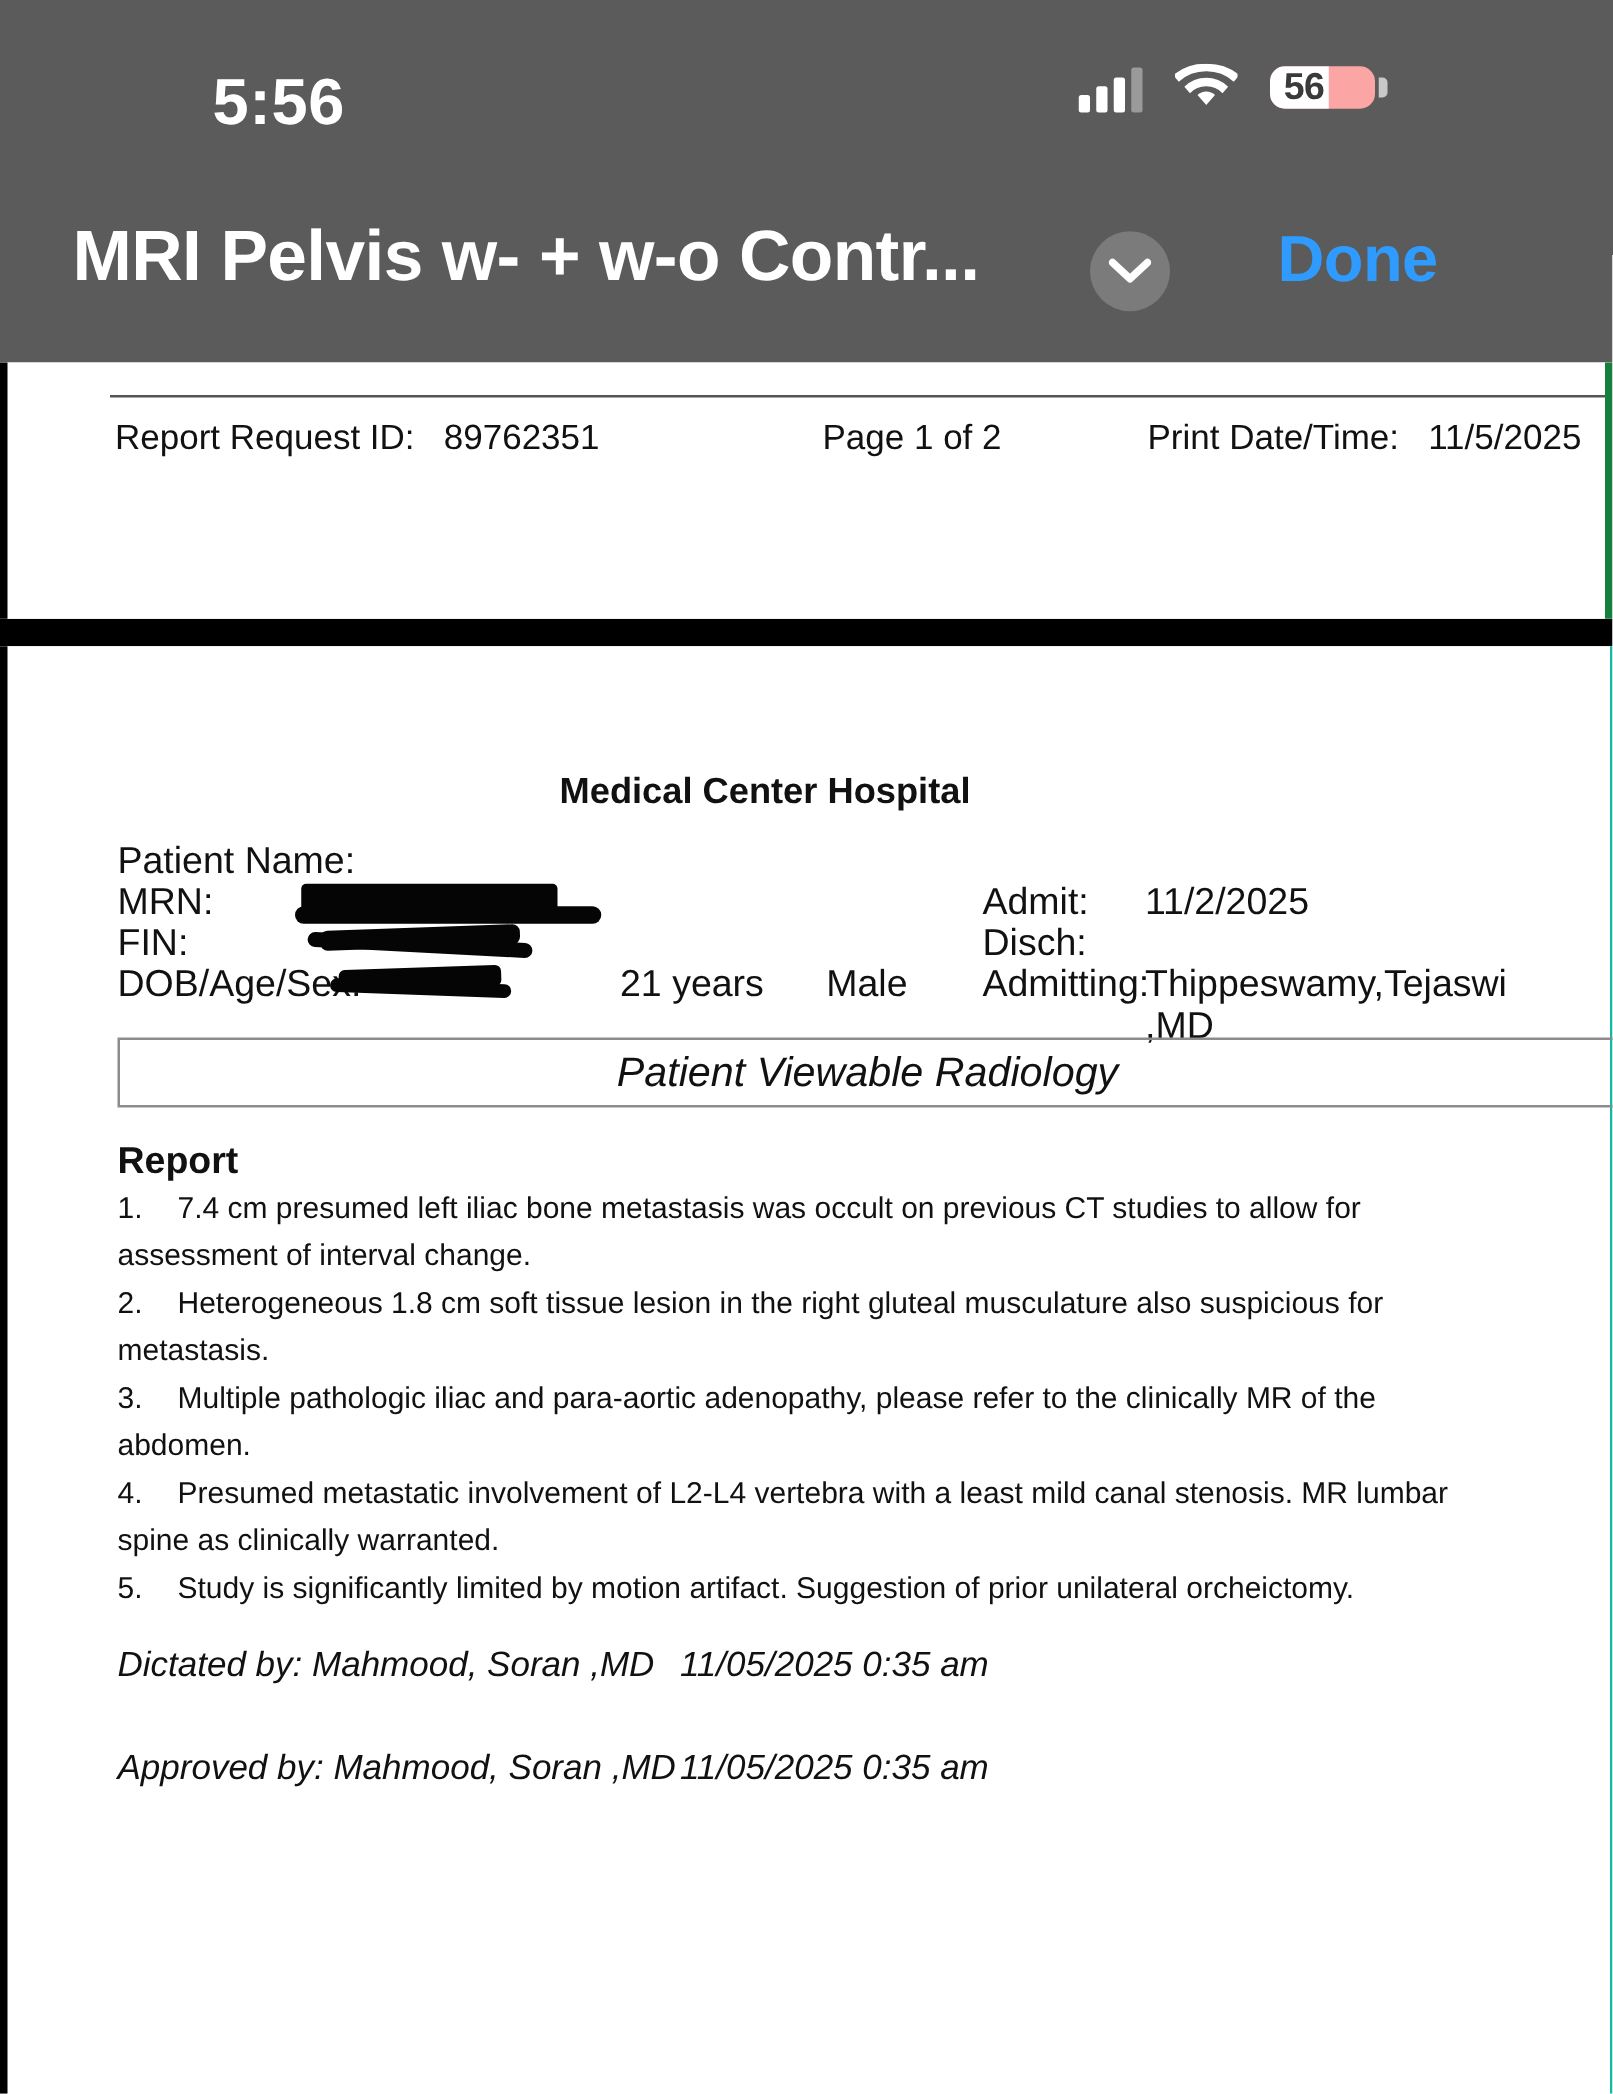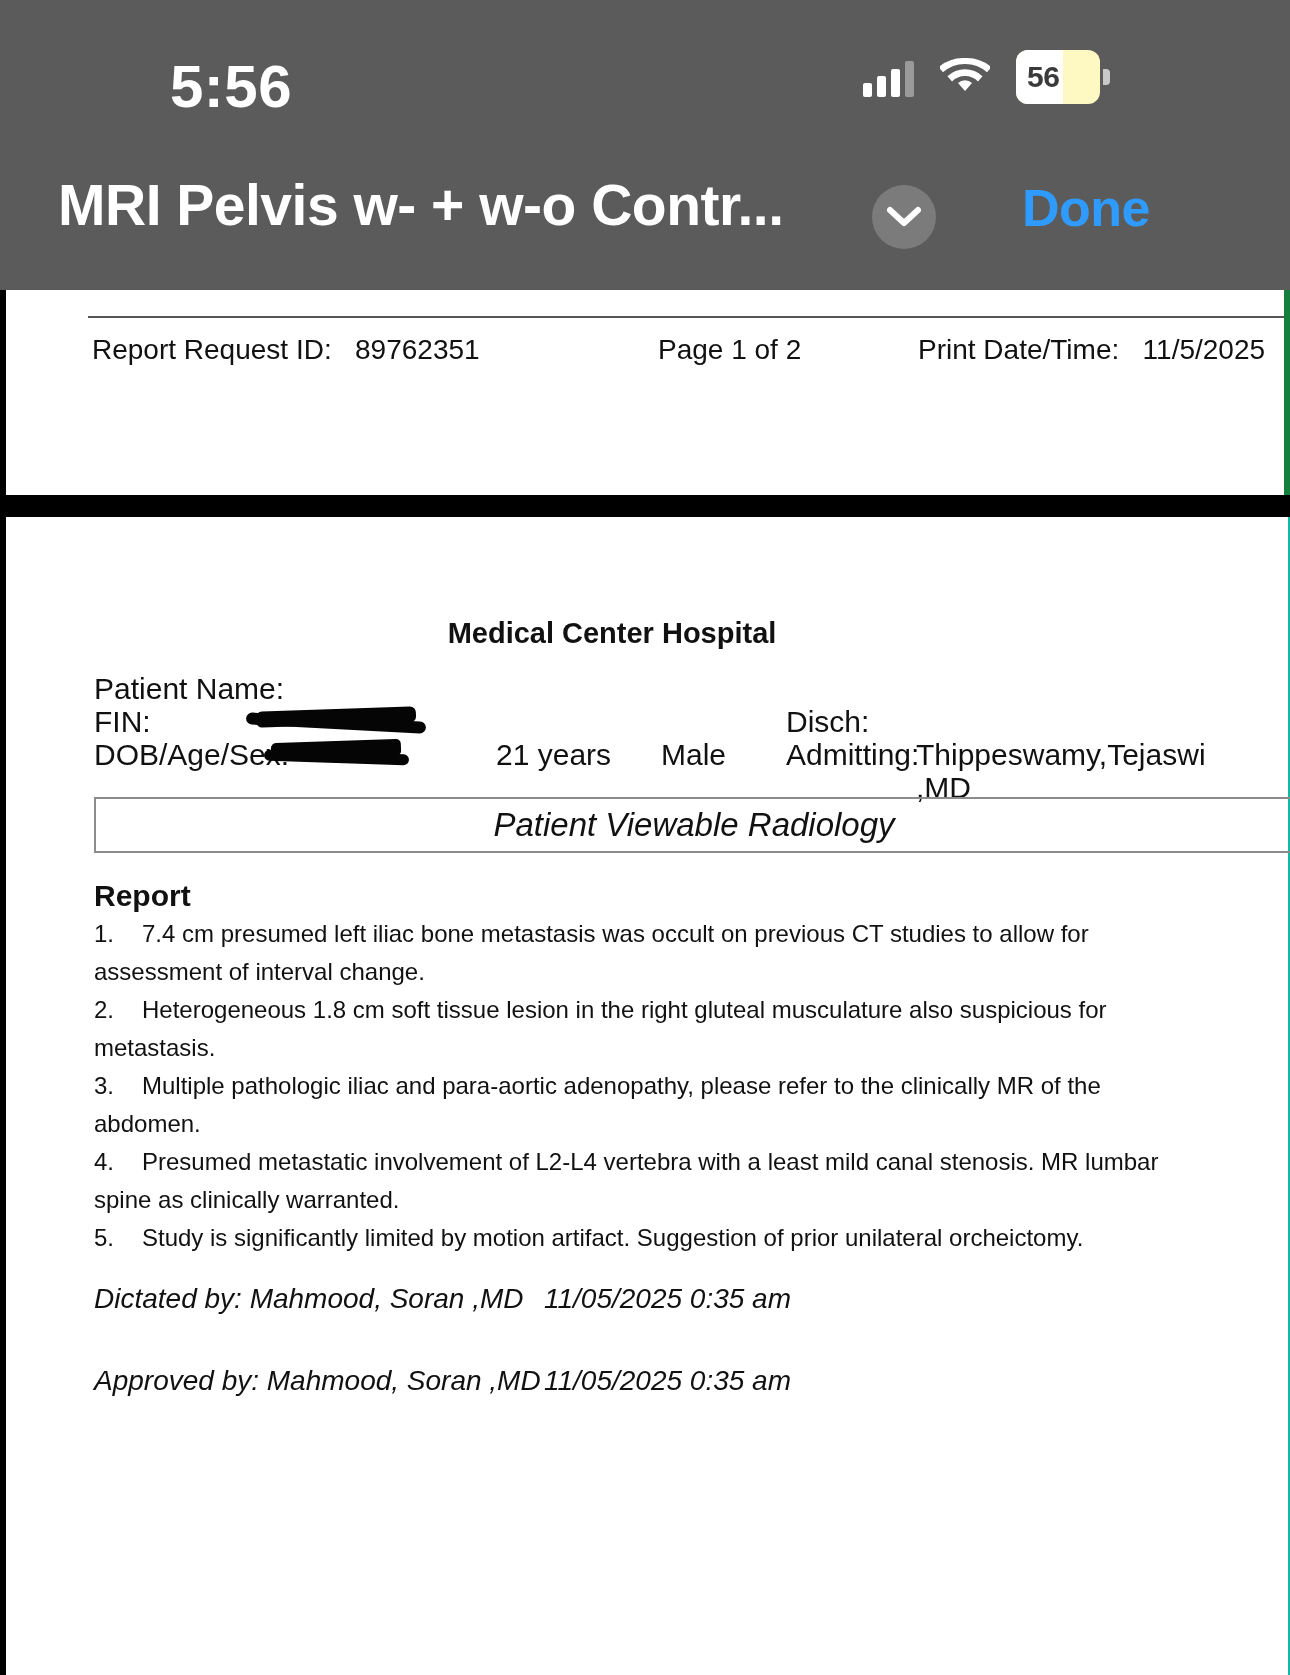--- a/index.html
+++ b/index.html
@@ -25,21 +25,21 @@
     color: #ffffff;
   }
   .status-bar {
     height: 150px;
     position: relative;
   }
   .status-time {
     position: absolute;
     left: 170px;
     top: 52px;
-    font-size: 60px;
+    font-size: 52px;
     font-weight: bold;
     letter-spacing: 0.5px;
   }
   .status-right {
     position: absolute;
     right: 180px;
     top: 50px;
     display: flex;
     align-items: center;
     gap: 26px;
@@ -60,23 +60,23 @@
   .cell-bars i:nth-child(2) { height: 21px; }
   .cell-bars i:nth-child(3) { height: 28px; }
   .cell-bars i:nth-child(4) { height: 36px; background: #9a9a9a; }
 
   .wifi-icon { width: 50px; height: 38px; position: relative; }
   .wifi-icon svg { display: block; }
 
   .battery {
     position: relative;
     width: 84px;
-    height: 54px;
+    height: 34px;
     border-radius: 12px;
-    background: #fef9c3;
+    background: #fca5a5;
     display: flex;
     align-items: center;
     justify-content: flex-start;
     overflow: hidden;
   }
   .battery .fill {
     position: absolute;
     left: 0; top: 0; bottom: 0;
     width: 56%;
     background: #ffffff;
@@ -324,20 +324,28 @@
   <div class="page-body">
 
     <div class="org-name">Medical Center Hospital</div>
 
     <div class="demographics">
 
       <div class="demo-row">
         <span class="lbl-col">Patient Name:</span>
       </div>
 
+      <div class="demo-row">
+        <span class="lbl-col">MRN:</span>
+        <span class="val-col"></span>
+        <span class="redact r1"></span>
+        <span class="redact r1b"></span>
+        <span class="rlbl-col">Admit:</span>
+        <span class="rval-col">11/2/2025</span>
+      </div>
 
       <div class="demo-row">
         <span class="lbl-col">FIN:</span>
         <span class="val-col"></span>
         <span class="redact r2"></span>
         <span class="redact r2b"></span>
         <span class="rlbl-col">Disch:</span>
         <span class="rval-col"></span>
       </div>
 

